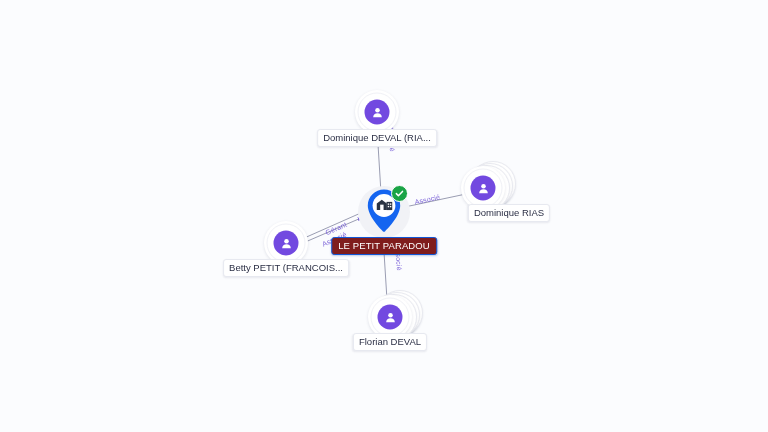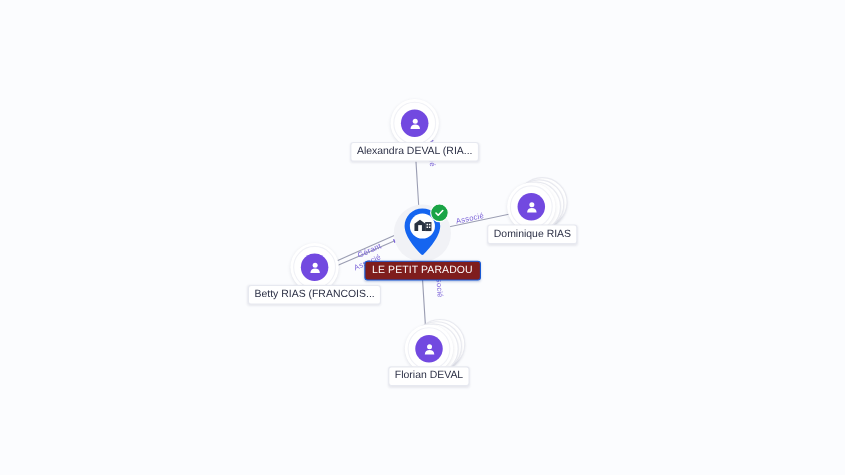--- a/index.html
+++ b/index.html
@@ -228,52 +228,52 @@
       <div class="halo"></div>
       <div class="halo-inner"></div>
       <div class="avatar">
         <svg width="14" height="14" viewBox="0 0 24 24">
           <circle cx="12" cy="8" r="3.9" fill="#ffffff"></circle>
           <path d="M4.6 20 C4.6 15.6 8 13.2 12 13.2 C16 13.2 19.4 15.6 19.4 20 Z" fill="#ffffff"></path>
         </svg>
       </div>
     </div>
   </div>
-  <div class="node-label" style="left:377px; top:129px;">Alexandra DEVAL (RIA...</div>
+  <div class="node-label" style="left:377px; top:129px;">Dominique DEVAL (RIA...</div>
 
   <div class="node" style="left:483px; top:188px;">
     <div class="person-visual">
       <div class="stack-card s1"></div>
       <div class="stack-card s2"></div>
       <div class="stack-card s3"></div>
       <div class="halo"></div>
       <div class="halo-inner"></div>
       <div class="avatar">
         <svg width="14" height="14" viewBox="0 0 24 24">
           <circle cx="12" cy="8" r="3.9" fill="#ffffff"></circle>
           <path d="M4.6 20 C4.6 15.6 8 13.2 12 13.2 C16 13.2 19.4 15.6 19.4 20 Z" fill="#ffffff"></path>
         </svg>
       </div>
     </div>
   </div>
-  <div class="node-label" style="left:484px; top:204px;text-align:right;">Dominique RIAS</div>
+  <div class="node-label" style="left:509px; top:204px;text-align:right;">Dominique RIAS</div>
 
   <div class="node" style="left:286px; top:243px;">
     <div class="person-visual">
       <div class="halo"></div>
       <div class="halo-inner"></div>
       <div class="avatar">
         <svg width="14" height="14" viewBox="0 0 24 24">
           <circle cx="12" cy="8" r="3.9" fill="#ffffff"></circle>
           <path d="M4.6 20 C4.6 15.6 8 13.2 12 13.2 C16 13.2 19.4 15.6 19.4 20 Z" fill="#ffffff"></path>
         </svg>
       </div>
     </div>
   </div>
-  <div class="node-label" style="left:286px; top:259px;">Betty RIAS (FRANCOIS...</div>
+  <div class="node-label" style="left:286px; top:259px;">Betty PETIT (FRANCOIS...</div>
 
   <div class="node" style="left:390px; top:317px;">
     <div class="person-visual">
       <div class="stack-card s1"></div>
       <div class="stack-card s2"></div>
       <div class="stack-card s3"></div>
       <div class="halo"></div>
       <div class="halo-inner"></div>
       <div class="avatar">
         <svg width="14" height="14" viewBox="0 0 24 24">

